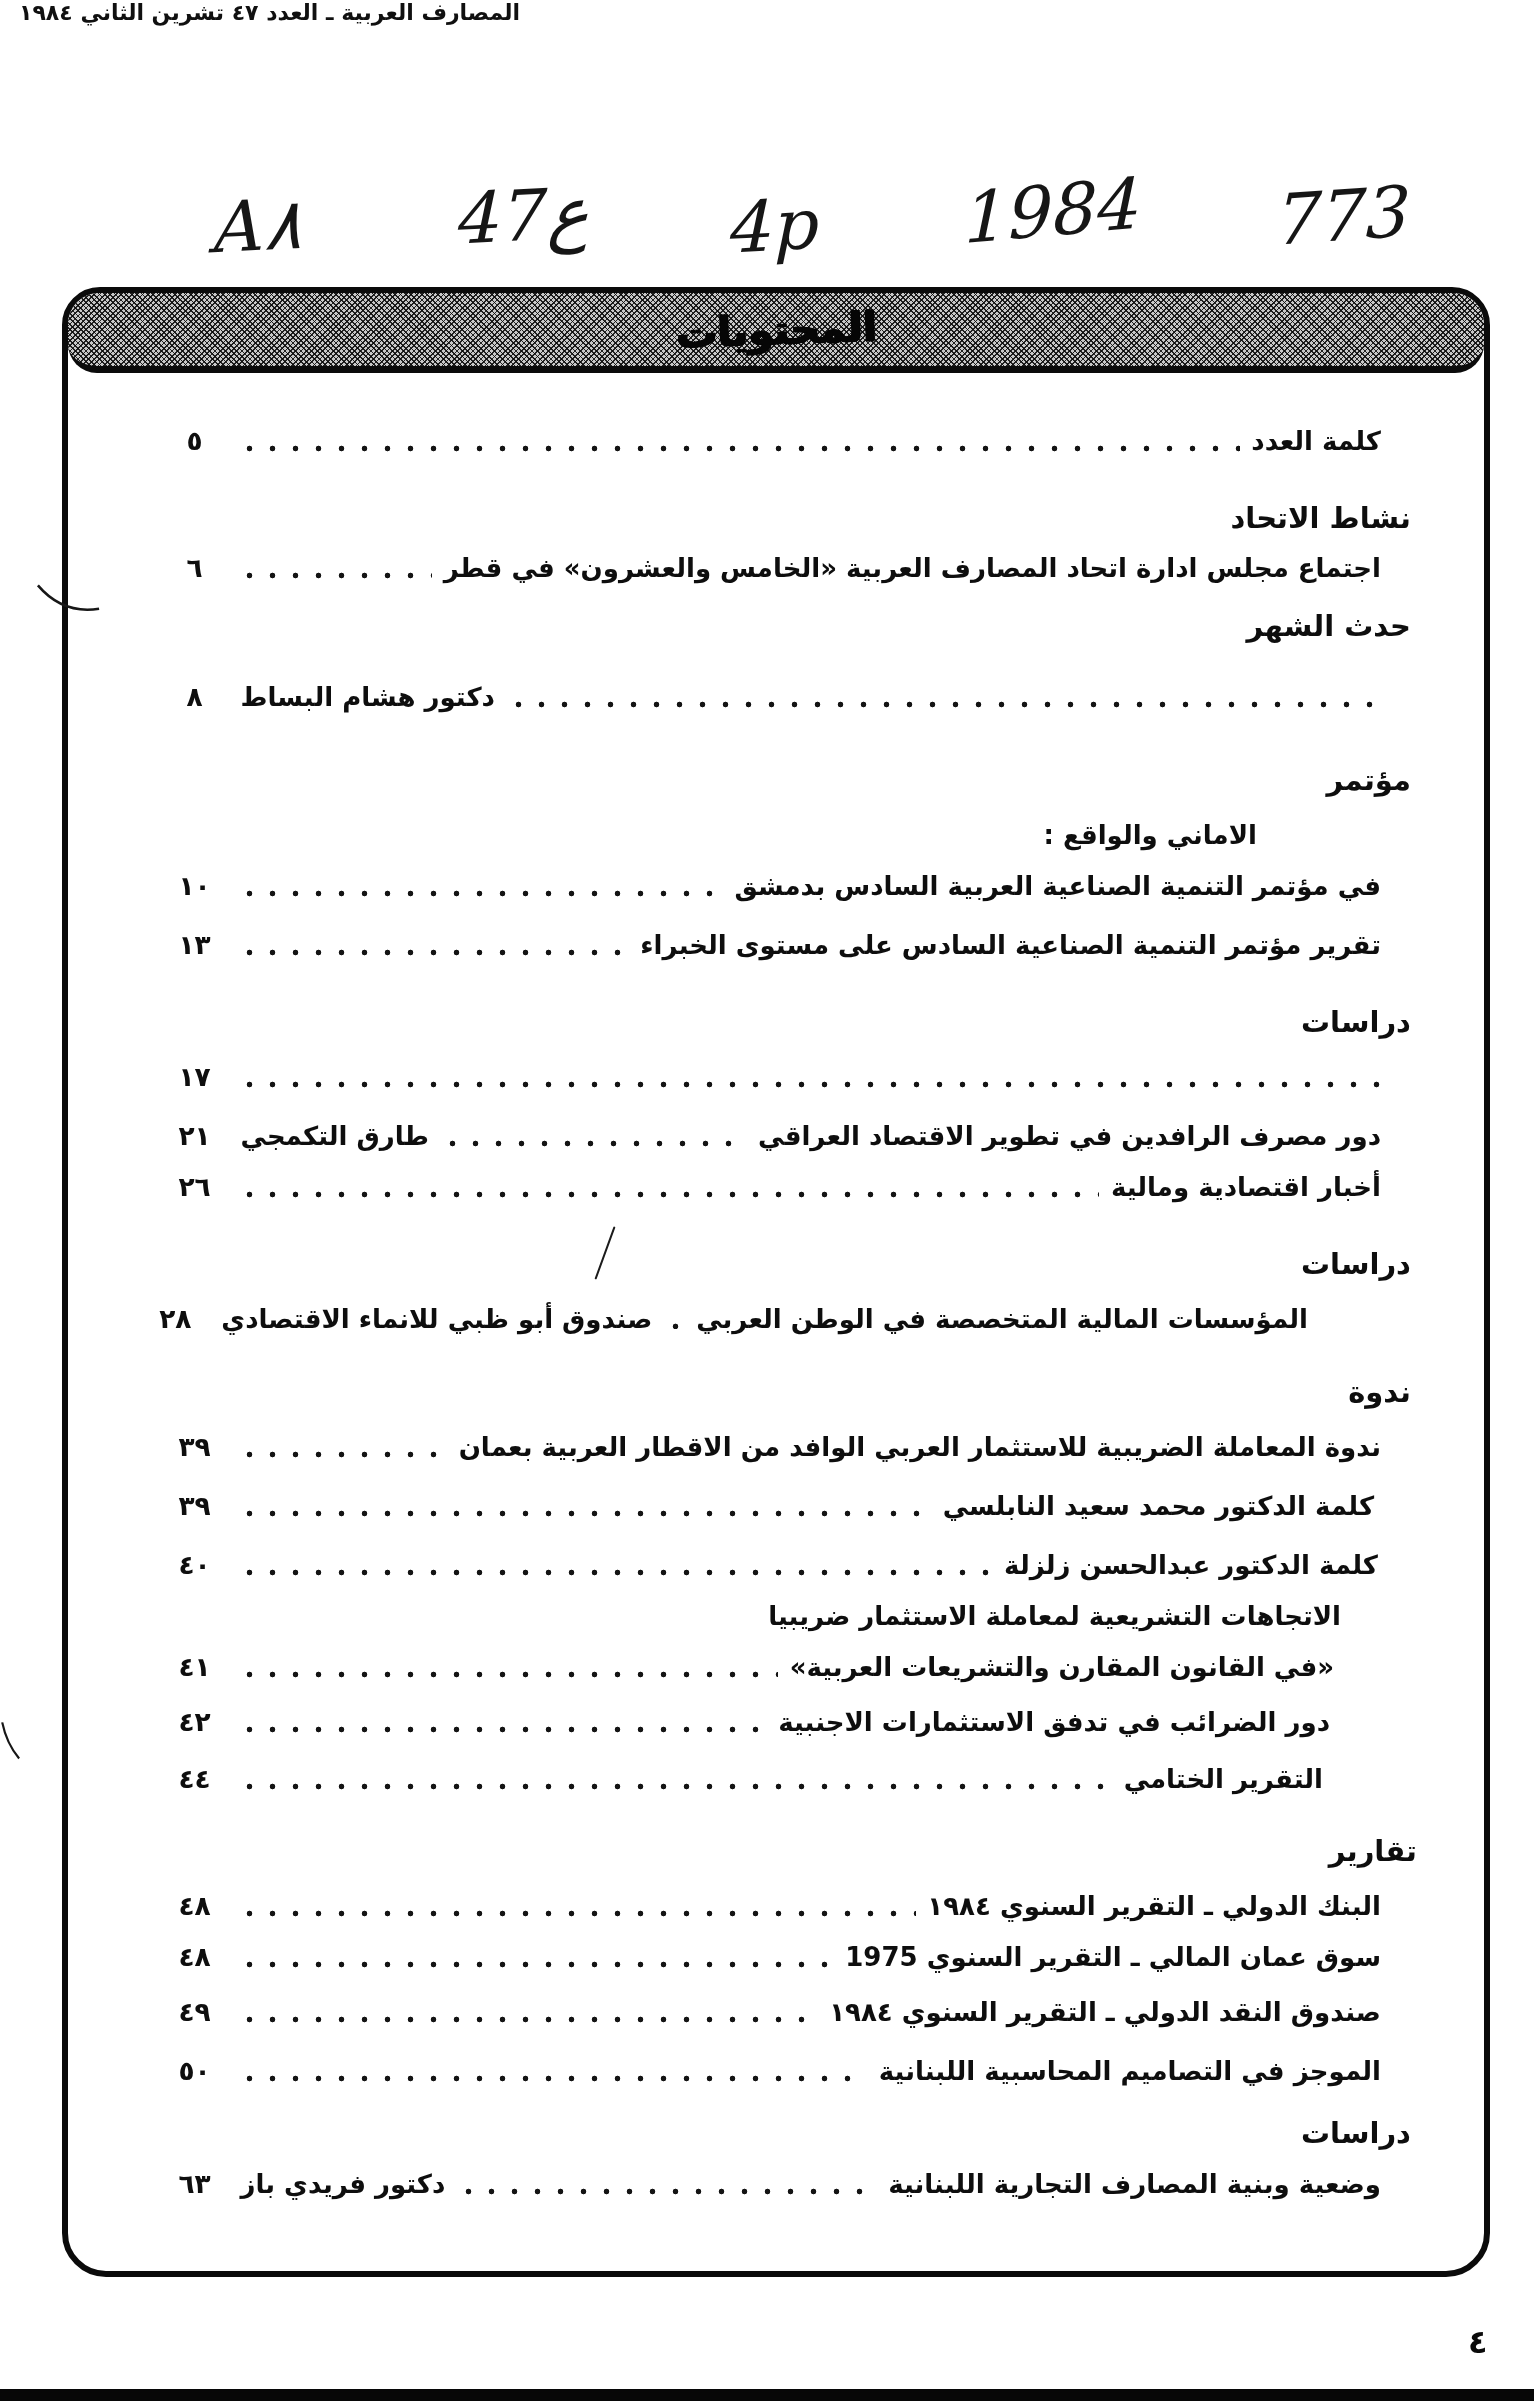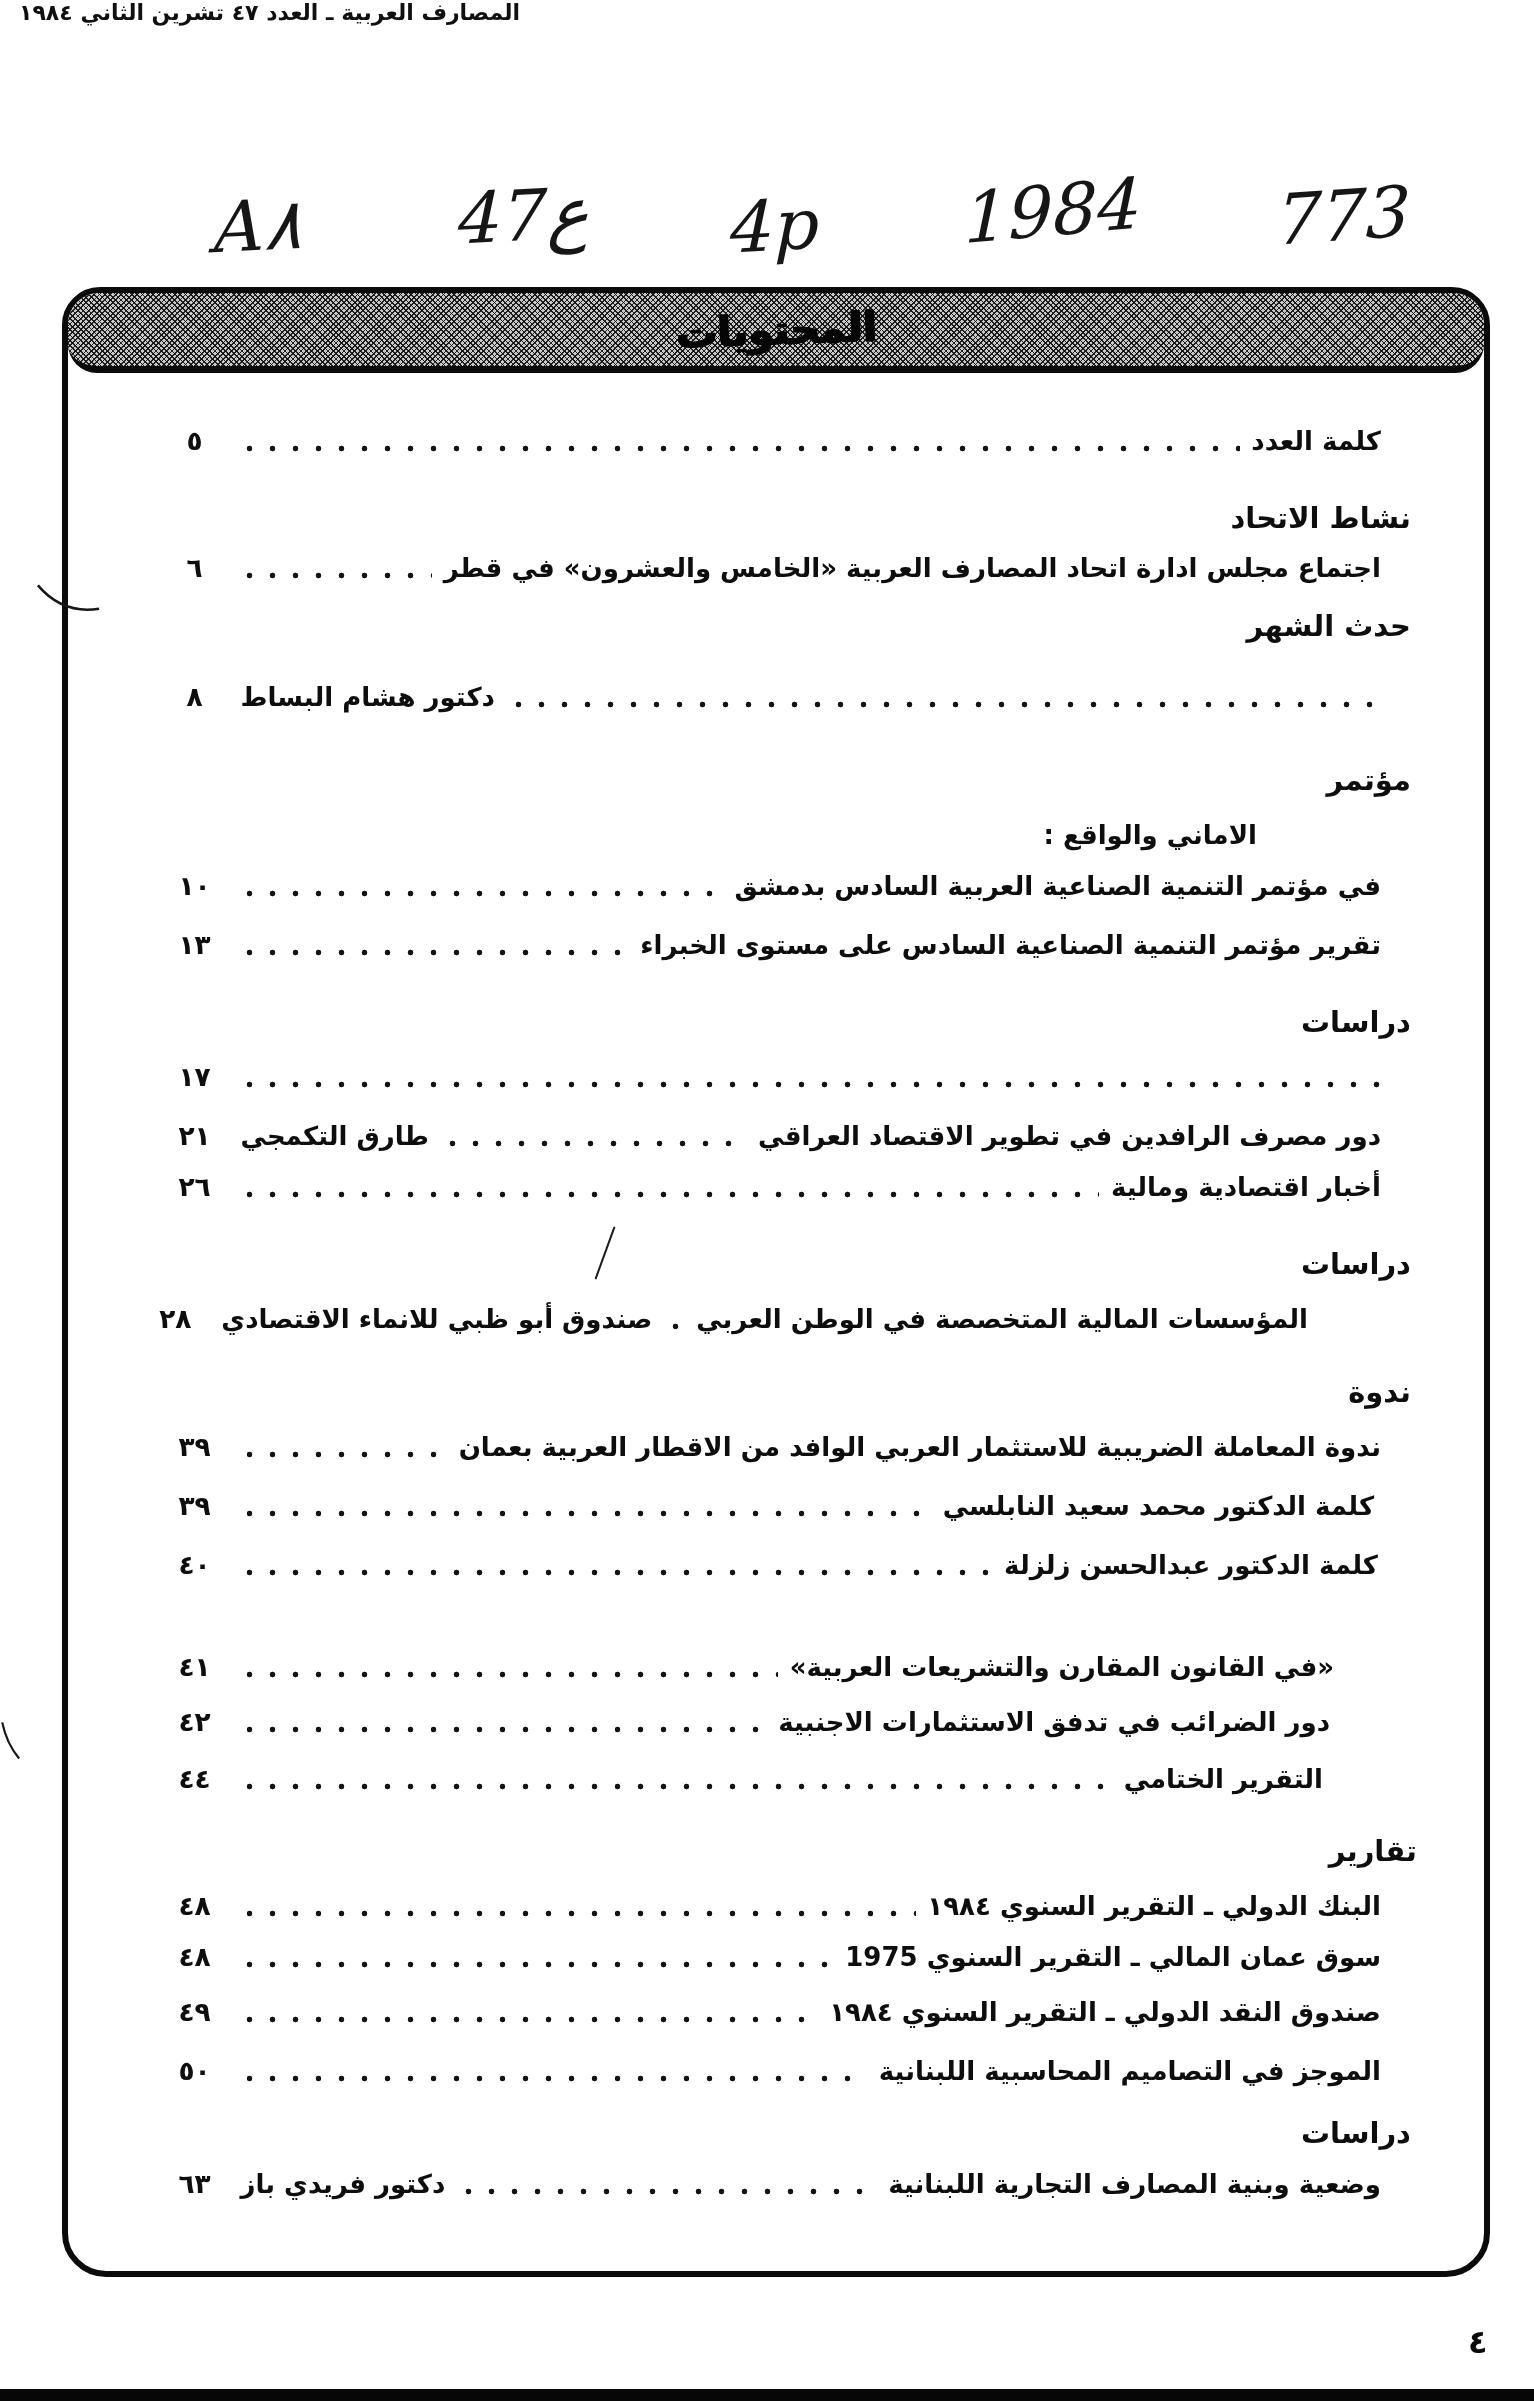--- a/index.html
+++ b/index.html
@@ -176,20 +176,23 @@
         <div class="row item" style="top: 1190px; right: 110px;">
           <span class="t">كلمة الدكتور محمد سعيد النابلسي</span>
           <span class="dots"></span>
           <span class="pg">٣٩</span>
         </div>
         <div class="row item" style="top: 1249px; right: 106px;">
           <span class="t">كلمة الدكتور عبدالحسن زلزلة</span>
           <span class="dots"></span>
           <span class="pg">٤٠</span>
         </div>
+        <div class="row sub" style="top: 1300px; right: 143px;">
+          <span class="t">الاتجاهات التشريعية لمعاملة الاستثمار ضريبيا</span>
+        </div>
         <div class="row item" style="top: 1351px; right: 150px;">
           <span class="t">«في القانون المقارن والتشريعات العربية»</span>
           <span class="dots"></span>
           <span class="pg">٤١</span>
         </div>
         <div class="row item" style="top: 1406px; right: 154px;">
           <span class="t">دور الضرائب في تدفق الاستثمارات الاجنبية</span>
           <span class="dots"></span>
           <span class="pg">٤٢</span>
         </div>

